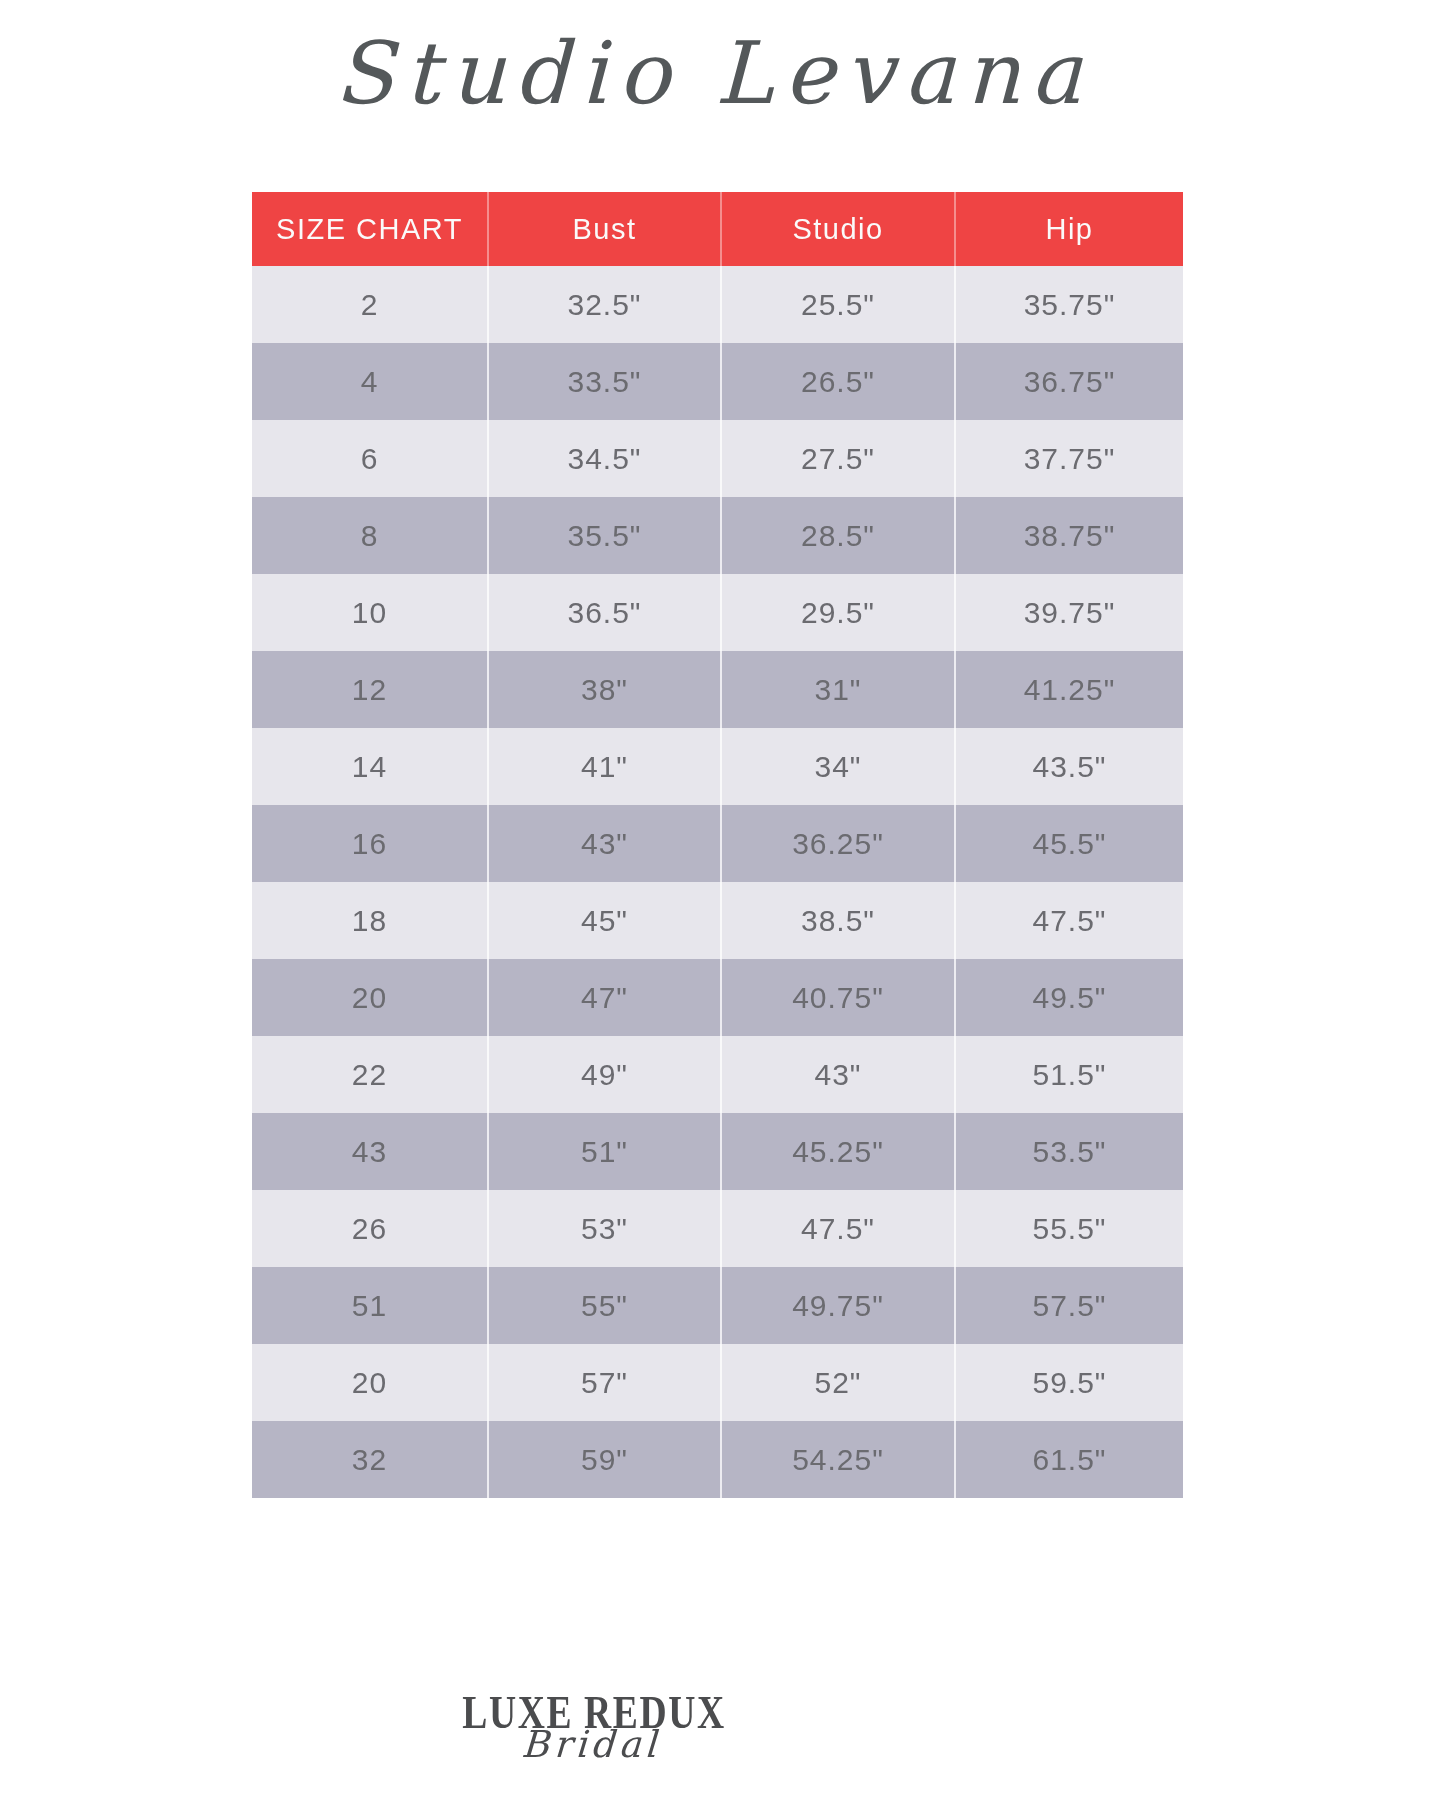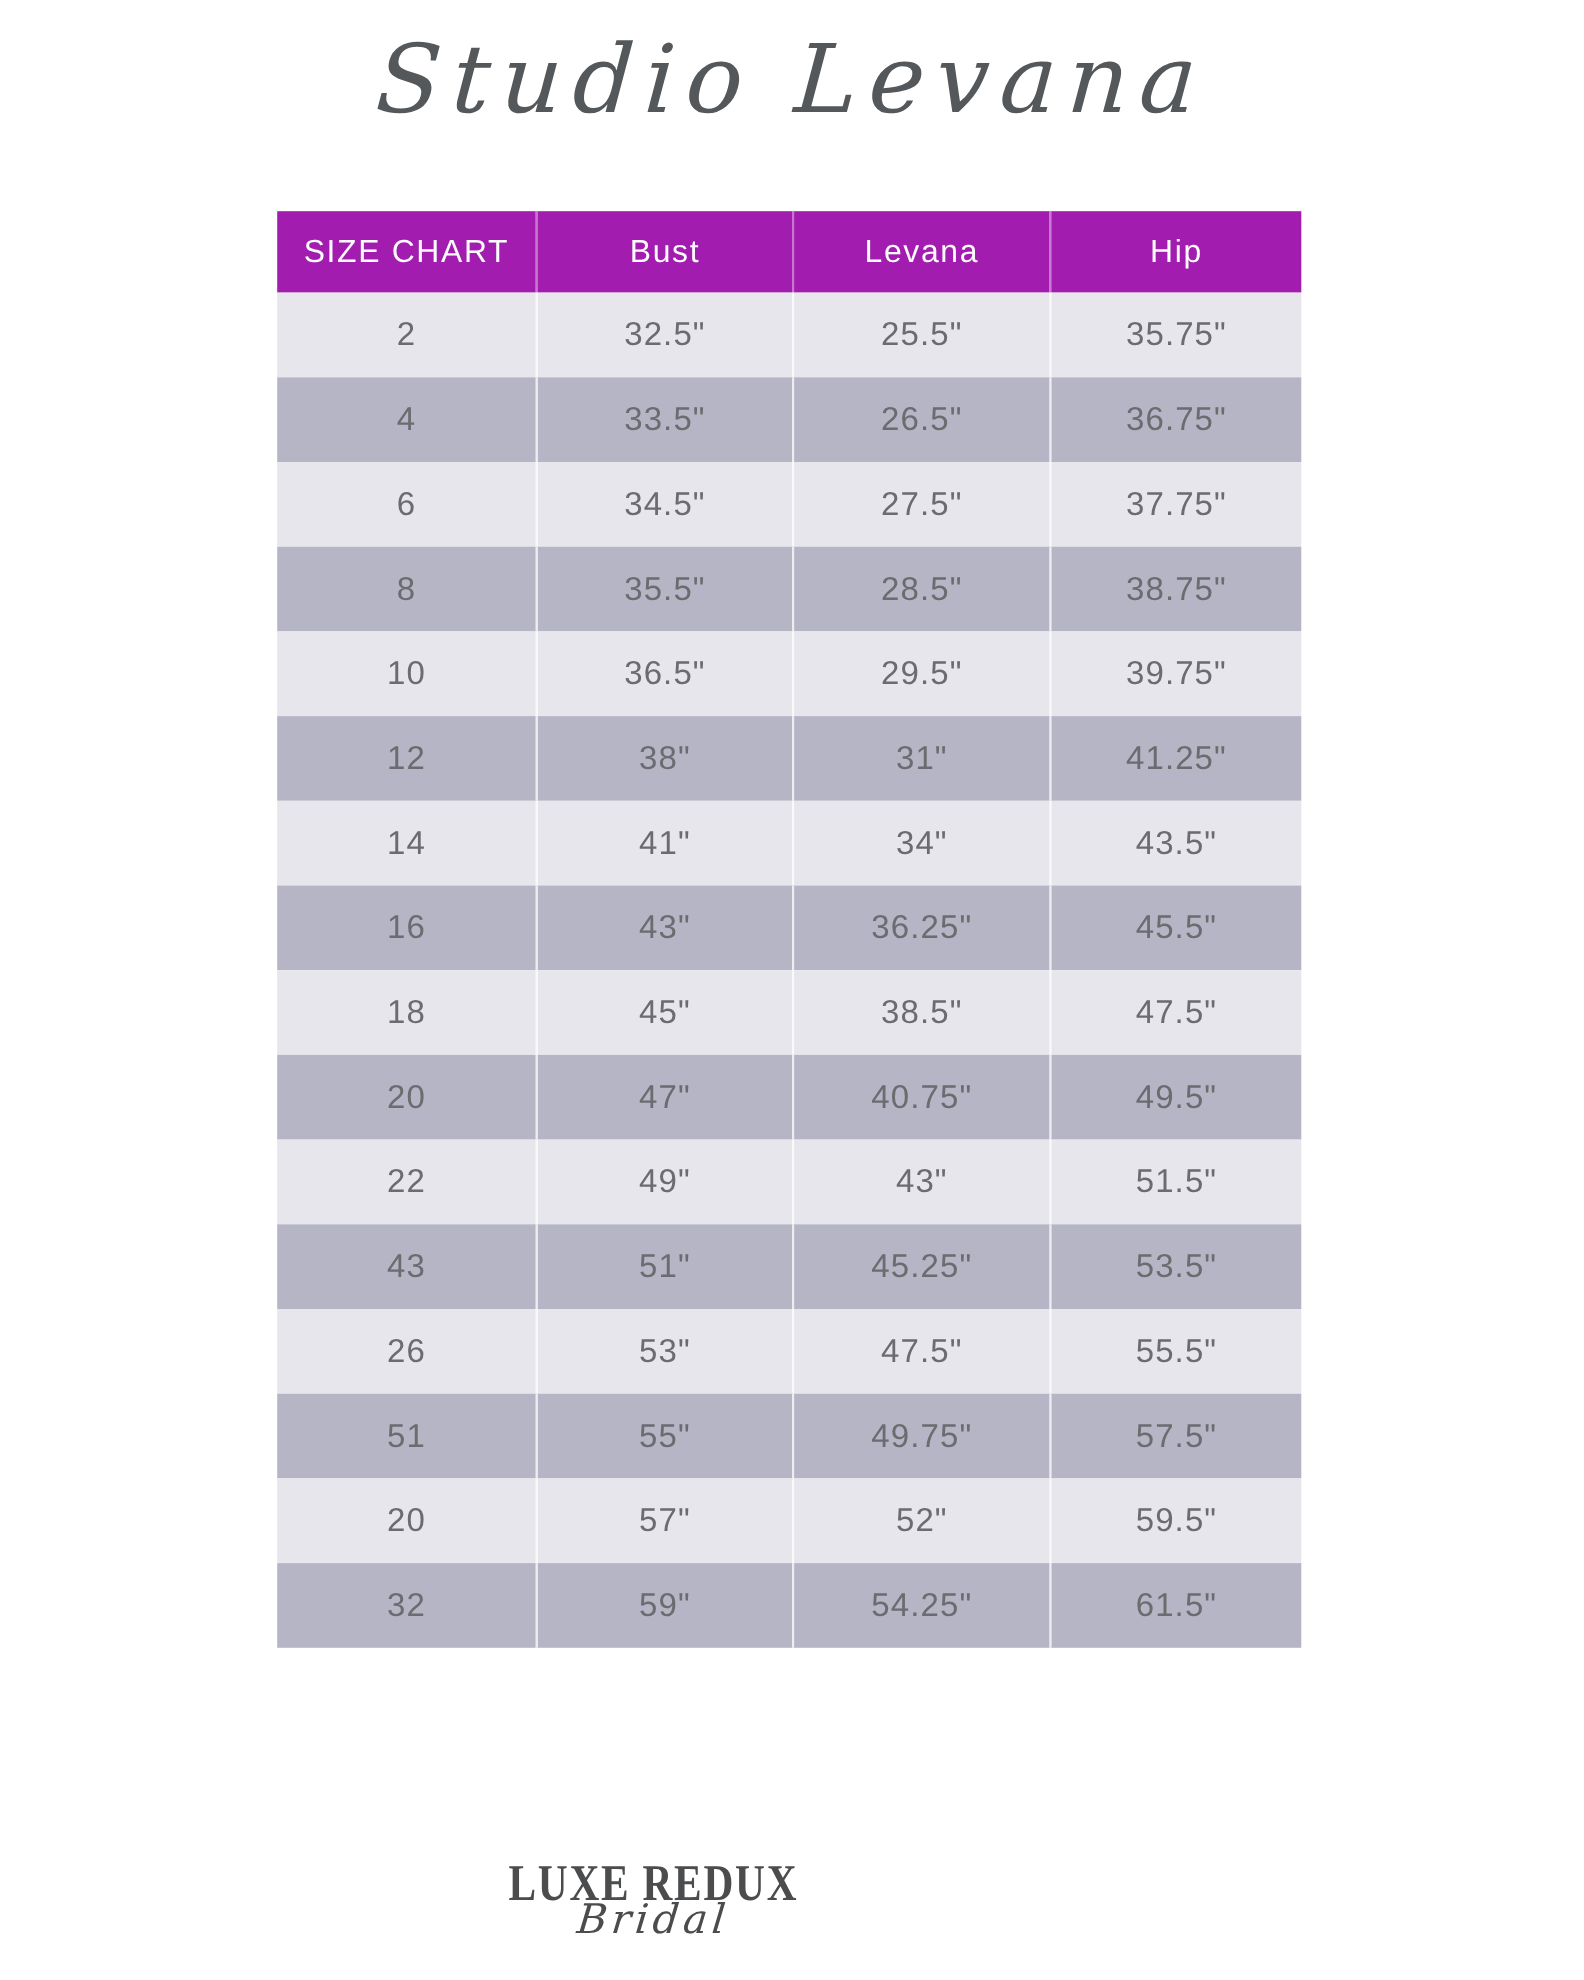--- a/index.html
+++ b/index.html
@@ -40,21 +40,21 @@
     border-collapse: separate;
     border-spacing: 0;
     table-layout: fixed;
   }
   .size-table col.c0 { width: 235px; }
   .size-table col.c1 { width: 233px; }
   .size-table col.c2 { width: 234px; }
   .size-table col.c3 { width: 229px; }
   .size-table th {
     height: 74px;
-    background: #a21caf;
+    background: #ef4444;
     color: #FAFAFA;
     font-weight: 400;
     font-size: 29px;
     letter-spacing: 1.5px;
     text-align: center;
     vertical-align: middle;
     padding: 0;
   }
   .size-table th + th {
     border-left: 2px solid rgba(255,255,255,0.40);
@@ -114,21 +114,21 @@
     <colgroup>
       <col class="c0">
         <col class="c1">
         <col class="c2">
         <col class="c3">
     </colgroup>
     <thead>
       <tr>
         <th>SIZE CHART</th>
         <th>Bust</th>
-        <th>Levana</th>
+        <th>Studio</th>
         <th>Hip</th>
       </tr>
     </thead>
     <tbody id="size-rows">
         <tr>
           <td>2</td>
           <td>32.5"</td>
           <td>25.5"</td>
           <td>35.75"</td>
         </tr>

